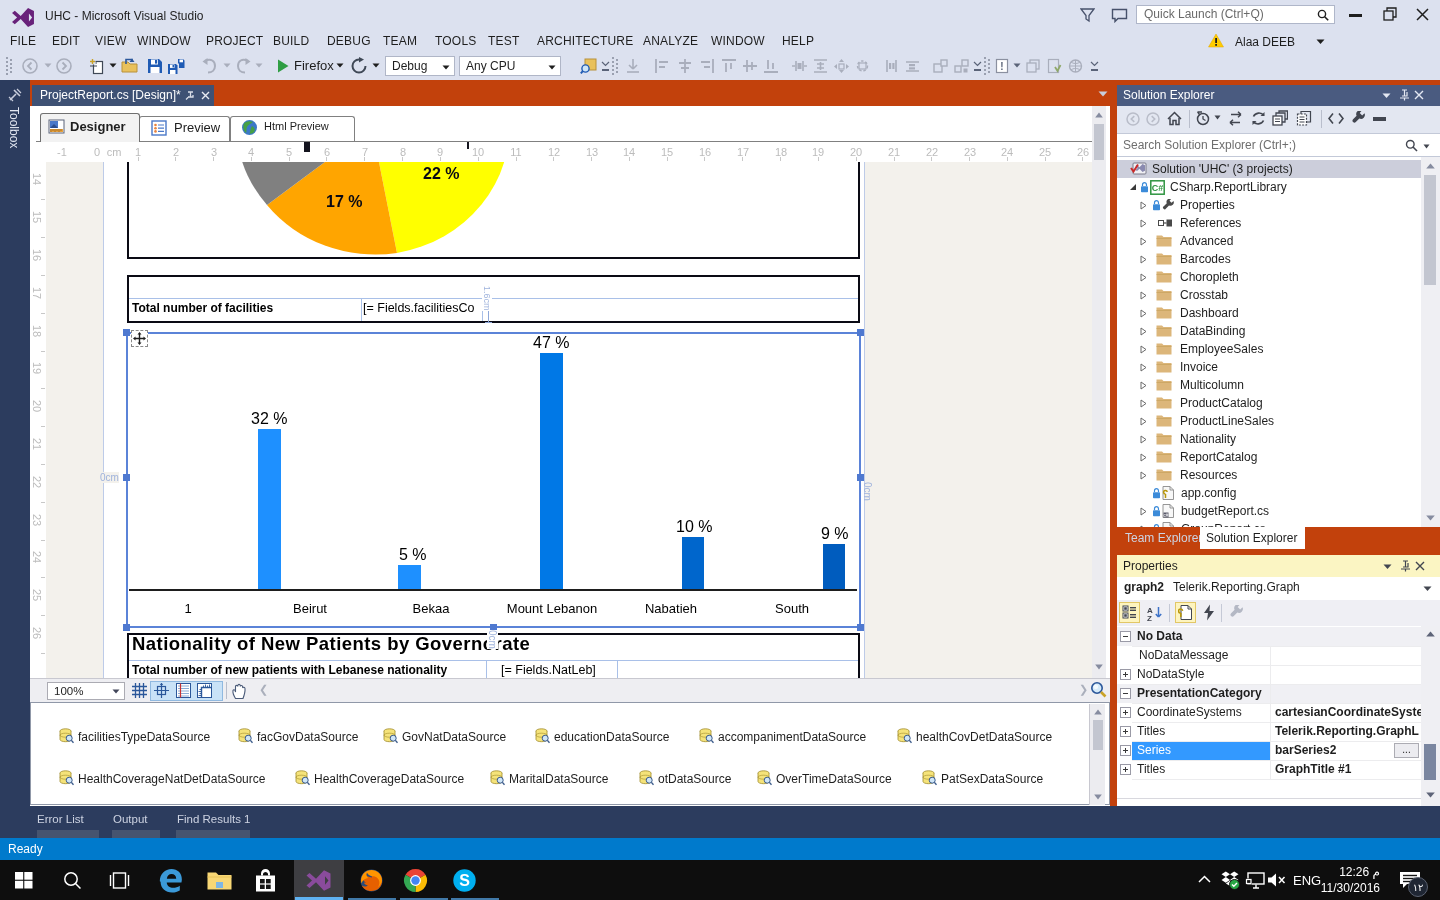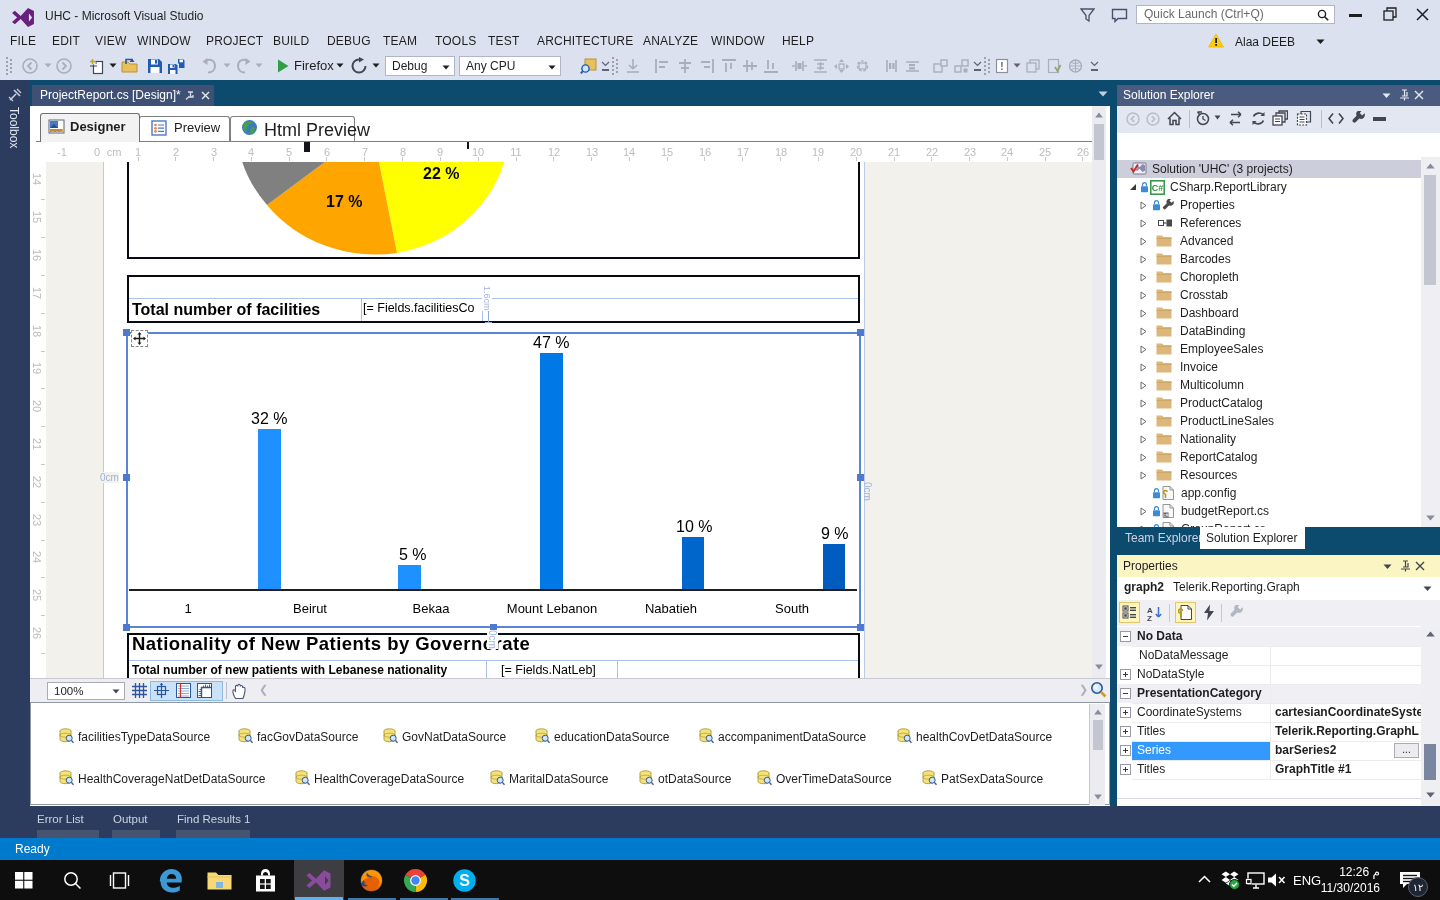--- a/index.html
+++ b/index.html
@@ -1,19 +1,19 @@
 <!DOCTYPE html>
 <html><head><meta charset="utf-8"><style>
 *{margin:0;padding:0;box-sizing:border-box}
 html,body{width:1440px;height:900px;overflow:hidden;font-family:"Liberation Sans",sans-serif;background:#2C3C5E}
 .ab{position:absolute;white-space:nowrap}
 #titlebar{left:0;top:0;width:1440px;height:30px;background:#DCE1EF}
 #menubar{left:0;top:30px;width:1440px;height:22px;background:#DCE1EF}
 #toolbar{left:0;top:52px;width:1440px;height:28px;background:#DCE1EF}
-#shell{left:0;top:80px;width:1440px;height:726px;background:#0c4a6e}
+#shell{left:0;top:80px;width:1440px;height:726px;background:#c2410c}
 #bottomtabs{left:0;top:806px;width:1440px;height:32px;background:#2C3C5E}
 #statusbar{left:0;top:838px;width:1440px;height:22px;background:#007ACC;color:#fff;font-size:12px}
 #taskbar{left:0;top:860px;width:1440px;height:40px;background:#0E0E0E}
 .menuitem{color:#1E1E1E;font-size:12px;letter-spacing:0.2px}
 .sep{width:1px;background:#B9BECC;top:56px;height:20px}
 .combo{background:#fff;border:1px solid #B0B6C7;font-size:12px;color:#1E1E1E}
 .t12{font-size:12px;color:#1E1E1E}
 .barlbl{font-size:16px;color:#000}
 .rnum{font-size:11px;color:#BCBCBC;text-align:center}
 .rnumv{font-size:11px;color:#BCBCBC;writing-mode:vertical-rl}
@@ -343,21 +343,21 @@
         <circle cx="4.5" cy="8.2" r="1.3" fill="#E8833D"></circle>
         <circle cx="4.5" cy="11.4" r="1.3" fill="#E8833D"></circle>
         <path d="M7 5 H13 M7 8.2 H13 M7 11.4 H13" stroke="#4A78C8" stroke-width="1.2"></path>
       </svg>
     <span class="ab" style="left:144px;top:14px;font-size:13px;color:#1E1E1E">Preview</span>
     <svg class="ab" style="left:211px;top:13px" width="17" height="17" viewBox="0 0 17 17">
         <circle cx="8.5" cy="8.5" r="7.5" fill="#3C78C8"></circle>
         <path d="M3 4.5 C5 2 9 1.5 12 3 C10 5 7 5.5 6 8 C5 10 6 12 5 14 C2.5 12 1.5 7.5 3 4.5 Z" fill="#46A046"></path>
         <path d="M11 7 C13 8 14.5 10 13.5 12.5 C12 14.5 10 15 8.5 14.5 C9.5 12.5 9 10 11 7 Z" fill="#46A046"></path>
       </svg>
-    <span class="ab" style="left:234px;top:14px;font-size:18px;color:#1E1E1E">Html Preview</span>
+    <span class="ab" style="left:234px;top:14px;font-size:11px;color:#1E1E1E">Html Preview</span>
 
     <div class="ab" style="left:0;top:36px;width:1062px;height:20px;background:#fff"></div>
     <div id="hruler" class="ab" style="left:0;top:36px;width:1062px;height:20px;overflow:hidden">
       <span class="ab rnum" style="left:25px;top:4px;width:14px">-1</span>
       <span class="ab rnum" style="left:60px;top:4px;width:14px">0</span>
       <span class="ab rnum" style="left:74px;top:4px;width:20px">cm</span>
       <span class="ab rnum" style="left:96px;top:4px;width:24px">1</span>
       <div class="ab" style="left:108px;top:15px;width:1px;height:4px;background:#C8C8C8"></div>
       <span class="ab rnum" style="left:134px;top:4px;width:24px">2</span>
       <div class="ab" style="left:145px;top:15px;width:1px;height:4px;background:#C8C8C8"></div>
@@ -456,21 +456,21 @@
           </g>
           <text x="197" y="47" font-size="16" font-weight="bold" fill="#0A0A14">17 %</text>
           <text x="294" y="19" font-size="16" font-weight="bold" fill="#0A0A14">22 %</text>
         </svg>
       </div>
 
       <div class="ab" style="left:81px;top:113px;width:733px;height:48px;border:2px solid #0A0A14;background:#fff">
         <div class="ab" style="left:0;top:21px;width:729px;height:1px;background:#A9C0E8"></div>
         <div class="ab" style="left:232px;top:21px;width:1px;height:23px;background:#A9C0E8"></div>
         <div class="ab" style="left:353px;top:21px;width:1px;height:23px;background:#A9C0E8"></div>
-        <span class="ab" style="left:3px;top:24px;font-size:16px;font-weight:bold;color:#000">Total number of facilities</span>
+        <span class="ab" style="left:3px;top:24px;font-size:12px;font-weight:bold;color:#000">Total number of facilities</span>
         <span class="ab" style="left:234px;top:24px;font-size:12.5px;color:#000">[= Fields.facilitiesCo</span>
       </div>
 
       <div class="ab" style="left:442px;top:126px;width:1px;height:35px;background:#8FA8D8"></div>
       <div class="ab" style="left:439px;top:126px;width:7px;height:1px;background:#8FA8D8"></div>
       <div class="ab" style="left:439px;top:160px;width:7px;height:1px;background:#8FA8D8"></div>
       <span class="ab" style="left:436px;top:124px;font-size:9px;color:#9FB3DC;writing-mode:vertical-rl;background:#fff">1.6cm</span>
 
       <div class="ab" style="left:80px;top:170px;width:735px;height:296px;border:2px solid #5B83D8;background:#fff"></div>
       <div class="ab" style="left:85px;top:168px;width:17px;height:17px;background:#fff;border:1px dashed #8A8A8A">
@@ -736,20 +736,30 @@
         </svg>
       <div class="ab" style="left:204px;top:4px;width:1px;height:18px;background:#B9BECC"></div>
       <svg class="ab" style="left:211px;top:6px" width="16" height="13" viewBox="0 0 16 13">
           <path d="M5 1.5 L1 6.5 L5 11.5 M11 1.5 L15 6.5 L11 11.5" fill="none" stroke="#424650" stroke-width="1.6"></path>
         </svg>
       <svg class="ab" style="left:234px;top:5px" width="15" height="15" viewBox="0 0 15 15">
           <path d="M13.5 2.3 A3.9 3.9 0 0 1 8.3 7.5 L4.8 11 A1.9 1.9 0 1 1 2.1 8.3 L5.6 4.8 A3.9 3.9 0 0 1 10.8 -0.4 L8.7 1.9 L11.2 4.4 Z" fill="#424650"></path>
         </svg>
       <rect class="ab" style="left:256px;top:11px;width:13px;height:4px;background:#424650"></rect>
     </div>
+    <div class="ab" style="left:0;top:48px;width:323px;height:24px;background:#fff;border-top:1px solid #C3C9D8;border-bottom:1px solid #C3C9D8">
+      <span class="ab" style="left:6px;top:4px;font-size:12px;color:#6E6E6E">Search Solution Explorer (Ctrl+;)</span>
+      <svg class="ab" style="left:288px;top:5px" width="13" height="13" viewBox="0 0 13 13">
+          <circle cx="5.3" cy="5.3" r="3.8" fill="none" stroke="#424650" stroke-width="1.4"></circle>
+          <line x1="8" y1="8" x2="12" y2="12" stroke="#424650" stroke-width="1.6"></line>
+        </svg>
+      <svg class="ab" style="left:306px;top:10px" width="7" height="5" viewBox="0 0 7 5">
+          <path d="M0.5 0.5 L3.5 4.5 L6.5 0.5 Z" fill="#424650"></path>
+        </svg>
+    </div>
     <div class="ab" style="left:0;top:75px;width:304px;height:18px;background:#CCCEDB"></div>
     <div class="ab" style="left:0;top:75px;width:304px;height:18px">
         <svg class="ab" style="left:13px;top:2px" width="17" height="15" viewBox="0 0 17 15">
           <rect x="3" y="1" width="13" height="11" rx="1" fill="#F0F0F4" stroke="#7A7A8A" stroke-width="1"></rect>
           <path d="M5.5 4 L7 3 L9.5 5.2 L12.5 2 L15 3.2 V8.8 L12.5 10 L9.5 6.8 L7 9 L5.5 8 L7.7 6 Z" fill="#8A8AB0"></path>
           <path d="M1 6 L3.5 9.5 L8 2.5" fill="none" stroke="#C82A2A" stroke-width="2"></path>
         </svg>
         <span class="ab tt" style="left:35px;top:2px">Solution 'UHC' (3 projects)</span>
       </div>
     <div class="ab" style="left:0;top:93px;width:304px;height:18px">
@@ -1113,21 +1123,21 @@
 </div>
 <div id="bottomtabs" class="ab">
   <span class="ab" style="left:37px;top:7px;font-size:11.5px;color:#CDD3E2">Error List</span>
   <span class="ab" style="left:113px;top:7px;font-size:11.5px;color:#CDD3E2">Output</span>
   <span class="ab" style="left:177px;top:7px;font-size:11.5px;color:#CDD3E2">Find Results 1</span>
   <div class="ab" style="left:37px;top:24px;width:62px;height:8px;background:#46546F"></div>
   <div class="ab" style="left:112px;top:24px;width:48px;height:8px;background:#46546F"></div>
   <div class="ab" style="left:176px;top:24px;width:74px;height:8px;background:#46546F"></div>
 </div>
 <div id="statusbar" class="ab">
-    <span style="position:absolute;left:15px;top:4px">Ready</span>
+    <span style="position:absolute;left:8px;top:4px">Ready</span>
   </div>
 <div id="taskbar" class="ab">
   <svg class="ab" style="left:15px;top:12px" width="18" height="17" viewBox="0 0 18 17">
       <g fill="#fff">
         <rect x="0" y="0" width="8.2" height="7.7"></rect>
         <rect x="9.3" y="0" width="8.2" height="7.7"></rect>
         <rect x="0" y="8.8" width="8.2" height="7.7"></rect>
         <rect x="9.3" y="8.8" width="8.2" height="7.7"></rect>
       </g>
     </svg>

